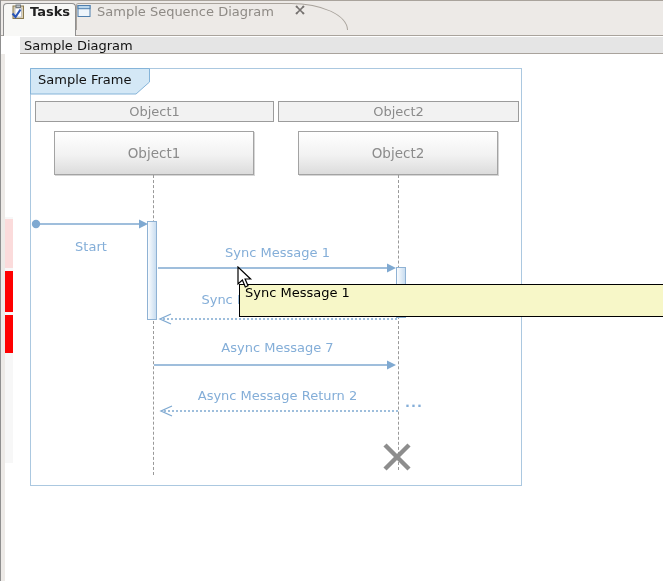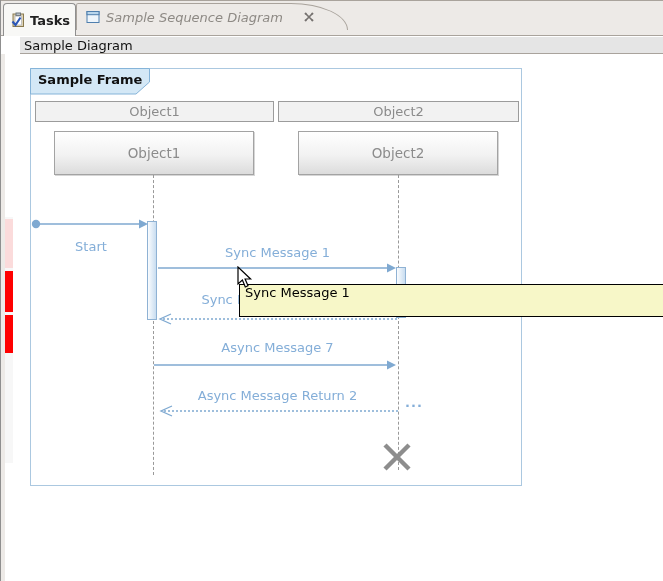--- a/index.html
+++ b/index.html
@@ -7,48 +7,48 @@
   #app {
     position:relative; width:663px; height:581px; overflow:hidden;
     background:#fff; font-family:"DejaVu Sans","Liberation Sans",sans-serif;
     font-size:13px; color:#1a1a1a;
   }
   .abs { position:absolute; }
 
   
   .tabbar { left:0; top:0; width:663px; height:36px; background:#edeae7;
             border-top:1px solid #a9a39c; border-bottom:1px solid #a9a39c; }
-  .tab { display:flex; align-items:center; }
+  .tab { display:flex; align-items:flex-start; }
   .tab-active { left:3px; top:3px; width:73px; height:33px; background:#f8f8f6;
                 border:1px solid #8f8f8f; border-bottom:none; border-radius:4px 4px 0 0;
                 padding-left:6px; gap:4px; font-weight:bold; color:#222; z-index:2; }
   .tab-inactive { left:76px; top:3px; width:272px; height:27px;
                   border:1px solid #a9a39c; border-bottom:none;
                   border-top-left-radius:3px; border-top-right-radius:70px 33px;
-                  padding-left:9px; gap:6px; color:#8e8a85; z-index:1;font-style:italic; }
+                  gap:6px; color:#8e8a85; z-index:1; }
   .tab-close { margin-left:14px; cursor:pointer; display:flex; }
 
   
   .subheader { left:0; top:37px; width:663px; height:17px; background:#e5e5e5;
                border-bottom:1px solid #a9a39c; padding:1px 0 0 4px; color:#111;margin-left:20px; }
 
   .left-edge { left:0; top:0; width:1px; height:581px; background:#8f8f8f; z-index:8; }
   .left-gutter { left:1px; top:54px; width:4px; height:527px; background:#edeae7; }
 
   
   .marker-track { left:5px; top:217px; width:8px; height:246px; background:#f7f7f7; }
   .marker { left:5px; width:8px; }
   .marker-pink { top:219px; height:49px; background:#fbdbdb; }
   .marker-red1 { top:271px; height:41px; background:#ff0000; }
   .marker-red2 { top:315px; height:38px; background:#ff0000; }
 
   
   .frame { left:30px; top:68px; width:492px; height:418px; border:1px solid #abc8e0; }
   .frame-tag-svg { left:30px; top:68px; z-index:2; }
-  .frame-title { left:38px; top:72px; font-weight:bold; color:#111; z-index:3;text-align:right; }
+  .frame-title { left:38px; top:72px; font-weight:normal; color:#111; z-index:3;text-align:right; }
 
   .hdrbox { top:101px; height:21px; border:1px solid #9c9c9c; background:#f2f2f2;
             color:#8b8b8b; display:flex; align-items:center; justify-content:center; }
   .hdr1 { left:35px; width:239px; }
   .hdr2 { left:278px; width:241px; }
 
   .objbox { top:131px; width:200px; height:44px; border:1px solid #a3a3a3;
             background:linear-gradient(180deg,#ffffff 0%,#f2f2f2 55%,#dcdcdc 100%);
             box-shadow:1px 1px 0 #d6d6d6; color:#8b8b8b;
             display:flex; align-items:center; justify-content:center; font-size:13.5px; }

